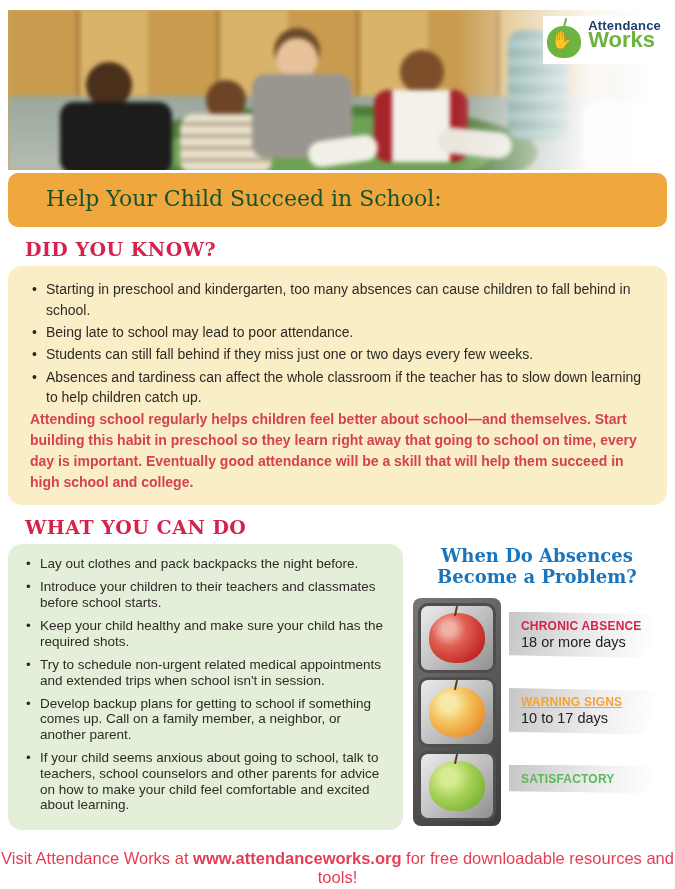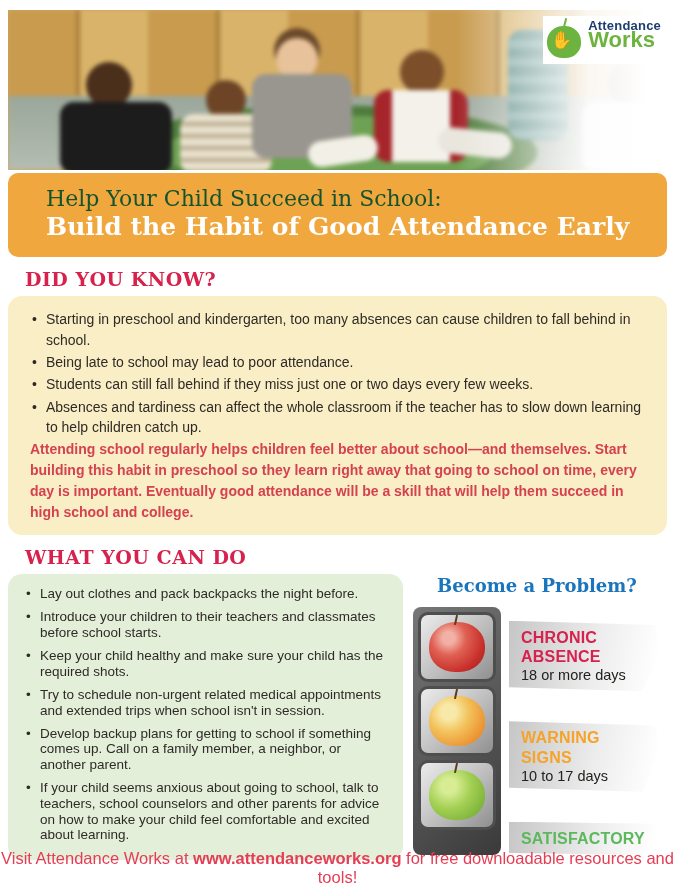--- a/index.html
+++ b/index.html
@@ -68,22 +68,22 @@
   .apple::after { content:""; position:absolute; left:26px; top:-7px; width:2px; height:10px; background:#5a3a18; transform:rotate(12deg); }
   .apple.red { background:radial-gradient(circle at 35% 32%, #f2b1a6 0 12%, #e06053 35%, #c62f2a 70%, #9e1d1d 100%); }
   .apple.yellow { background:radial-gradient(circle at 35% 32%, #f8e9a8 0 15%, #f3c35d 40%, #ec9433 75%, #d5741f 100%); }
   .apple.green { background:radial-gradient(circle at 35% 32%, #d8ec94 0 15%, #a4d054 45%, #7db33a 80%, #639626 100%); }
 
   .labels-col { flex:1; padding-left:8px; display:flex; flex-direction:column; }
   .label-block { margin-top:14px; padding:7px 8px 7px 12px; width:152px;
      background:linear-gradient(100deg,#c6c6c6 0%,#ececec 55%,#ffffff 95%);
      clip-path:polygon(0 0, 96% 6%, 100% 40%, 88% 100%, 0 94%); }
   .label-block + .label-block { margin-top:30px; }
-  .lvl-name { font-size:16px; font-weight:bold; letter-spacing:.2px; line-height:1.2; }
-  .lvl-name.c0 { color:#D6224C; } .lvl-name.c1 { color:#F5A32B; } .lvl-name.c2 { color:#5CB85C; }
+  .lvl-name { font-size:12px; font-weight:bold; letter-spacing:.2px; line-height:1.2; }
+  .lvl-name.c0 { color:#D6224C; } .lvl-name.c1 { color:#F5A32B;text-decoration:underline; } .lvl-name.c2 { color:#5CB85C; }
   .lvl-detail { font-size:14.5px; color:#23211e; line-height:1.25; }
 
   
   .footer { position:absolute; left:0; right:0; bottom:2px; text-align:center; font-size:16.5px; color:#E53D54; }
   .footer .url { font-weight:bold; }
 </style>
 </head>
 <body>
 
 <div class="photo">
@@ -117,21 +117,20 @@
     <div class="hand">✋</div>
   </div>
   <div class="logo-text">
     <div class="brand-top">Attendance</div>
     <div class="brand-bottom">Works</div>
   </div>
 </div>
 
 <div class="banner">
   <div class="l1">Help Your Child Succeed in School:</div>
-  <div class="l2">Build the Habit of Good Attendance Early</div>
 </div>
 
 <div class="sec-head">DID YOU KNOW?</div>
 <div class="cream">
   <ul>
     <li>Starting in preschool and kindergarten, too many absences can cause children to fall behind in school.</li>
     <li>Being late to school may lead to poor attendance.</li>
     <li>Students can still fall behind if they miss just one or two days every few weeks.</li>
     <li>Absences and tardiness can affect the whole classroom if the teacher has to slow down learning to help children catch up.</li>
   </ul>
@@ -150,20 +149,21 @@
         <li>Develop backup plans for getting to school if something comes up. Call on a family member, a neighbor, or another parent.</li>
         <li>If your child seems anxious about going to school, talk to teachers, school counselors and other parents for advice on how to make your child feel comfortable and excited about learning.</li>
 
       </ul>
     </div>
 
   </div>
 
   <div class="rightcol">
     <div class="abs-head">
+      <span style="display:block">When Do Absences</span>
       <span style="display:block">Become a Problem?</span>
     </div>
 
     <div class="light-wrap">
       <div class="light-col">
         <div class="cell">
           <div class="apple red"></div>
         </div>
         <div class="cell">
           <div class="apple yellow"></div>

